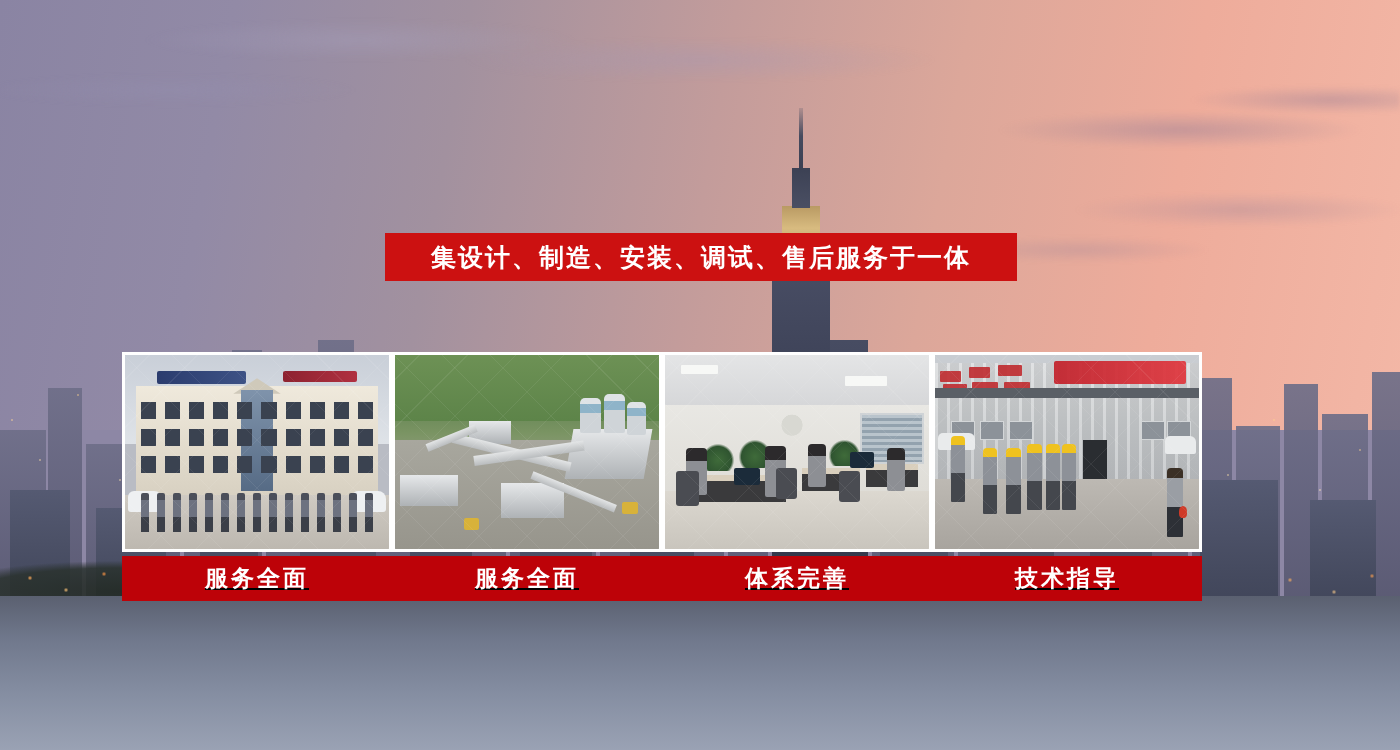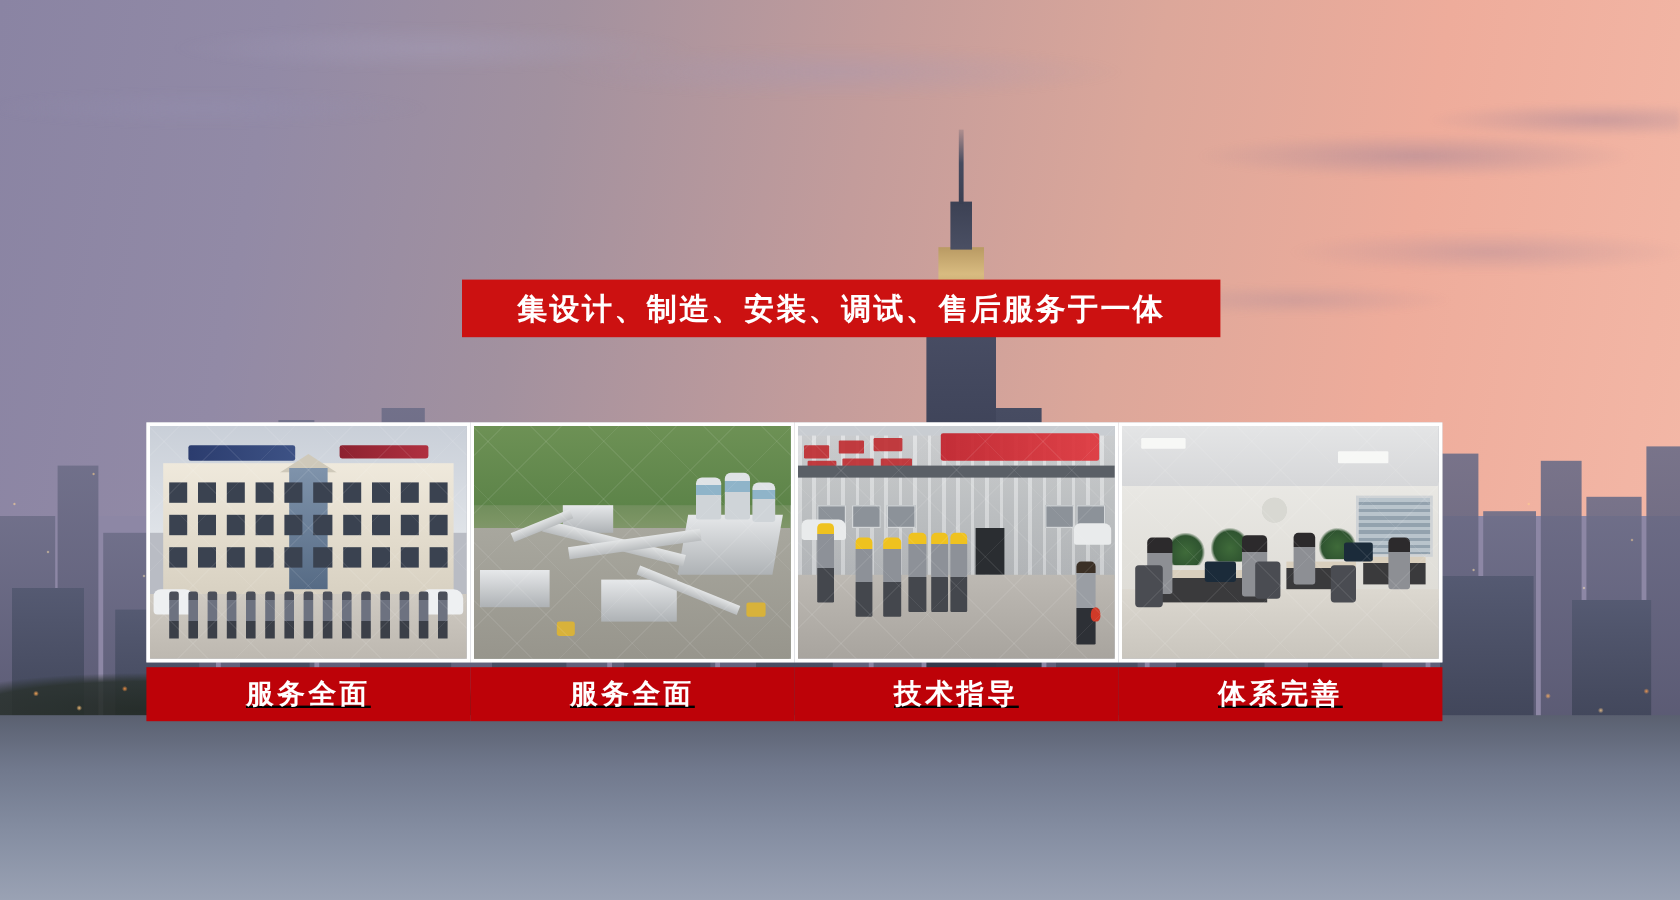--- a/index.html
+++ b/index.html
@@ -386,20 +386,51 @@
           <div class="c2-belt" style="left:22%; top:40%; width:46%; height:5%; transform:rotate(14deg);"></div>
           <div class="c2-belt" style="left:30%; top:52%; width:42%; height:5%; transform:rotate(-8deg);"></div>
           <div class="c2-belt" style="left:52%; top:60%; width:34%; height:4%; transform:rotate(22deg);"></div>
           <div class="c2-belt" style="left:12%; top:46%; width:20%; height:4%; transform:rotate(-22deg);"></div>
           <div class="c2-yellow" style="left:26%; top:84%; width:6%; height:6%;"></div>
           <div class="c2-yellow" style="left:86%; top:76%; width:6%; height:6%;"></div>
         </div>
         <div class="watermark"></div>
       </div>
       <div class="card-caption">服务全面</div>
+    </div>
+
+    <div class="card">
+      <div class="card-photo">
+        <div class="ph">
+          <div class="c3-wall"></div>
+          <div class="c3-ceil"></div>
+          <div class="c3-panel" style="left:6%;  top:5%;  width:14%; height:5%;"></div>
+          <div class="c3-panel" style="left:68%; top:11%; width:16%; height:5%;"></div>
+          <div class="c3-art"></div>
+          <div class="c3-win"></div>
+          <div class="c3-floor"></div>
+          <div class="c3-desk" style="left:12%; top:62%; width:34%; height:14%;"></div>
+          <div class="c3-desk" style="left:52%; top:58%; width:22%; height:12%;"></div>
+          <div class="c3-desk" style="left:76%; top:56%; width:20%; height:12%;"></div>
+          <div class="c3-plant" style="left:14%; top:46%; width:12%; height:14%;"></div>
+          <div class="c3-plant" style="left:28%; top:44%; width:12%; height:14%;"></div>
+          <div class="c3-plant" style="left:62%; top:44%; width:12%; height:13%;"></div>
+          <div class="c3-person" style="left:8%;  top:48%; width:8%;  height:24%;"></div>
+          <div class="c3-person" style="left:38%; top:47%; width:8%;  height:26%;"></div>
+          <div class="c3-person" style="left:54%; top:46%; width:7%;  height:22%;"></div>
+          <div class="c3-person" style="left:84%; top:48%; width:7%;  height:22%;"></div>
+          <div class="c3-chair" style="left:4%;  top:60%; width:9%;  height:18%;"></div>
+          <div class="c3-chair" style="left:42%; top:58%; width:8%;  height:16%;"></div>
+          <div class="c3-chair" style="left:66%; top:60%; width:8%;  height:16%;"></div>
+          <div class="c3-mon" style="left:26%; top:58%; width:10%; height:9%;"></div>
+          <div class="c3-mon" style="left:70%; top:50%; width:9%;  height:8%;"></div>
+        </div>
+        <div class="watermark"></div>
+      </div>
+      <div class="card-caption">体系完善</div>
     </div>
 
     <div class="card">
       <div class="card-photo">
         <div class="ph">
           <div class="c4-sky"></div>
           <div class="c4-wall"></div>
           <div class="c4-ribs"></div>
           <div class="c4-bigsign"></div>
           <div class="c4-smallsign" style="left:2%;  top:8%;  width:8%;  height:6%;"></div>
@@ -425,45 +456,14 @@
           <div class="c4-worker" style="left:42%; top:46%;"></div>
           <div class="c4-worker" style="left:48%; top:46%;"></div>
           <div class="c4-boss"></div>
           <div class="c4-helmet"></div>
         </div>
         <div class="watermark"></div>
       </div>
       <div class="card-caption">技术指导</div>
     </div>
 
-    <div class="card">
-      <div class="card-photo">
-        <div class="ph">
-          <div class="c3-wall"></div>
-          <div class="c3-ceil"></div>
-          <div class="c3-panel" style="left:6%;  top:5%;  width:14%; height:5%;"></div>
-          <div class="c3-panel" style="left:68%; top:11%; width:16%; height:5%;"></div>
-          <div class="c3-art"></div>
-          <div class="c3-win"></div>
-          <div class="c3-floor"></div>
-          <div class="c3-desk" style="left:12%; top:62%; width:34%; height:14%;"></div>
-          <div class="c3-desk" style="left:52%; top:58%; width:22%; height:12%;"></div>
-          <div class="c3-desk" style="left:76%; top:56%; width:20%; height:12%;"></div>
-          <div class="c3-plant" style="left:14%; top:46%; width:12%; height:14%;"></div>
-          <div class="c3-plant" style="left:28%; top:44%; width:12%; height:14%;"></div>
-          <div class="c3-plant" style="left:62%; top:44%; width:12%; height:13%;"></div>
-          <div class="c3-person" style="left:8%;  top:48%; width:8%;  height:24%;"></div>
-          <div class="c3-person" style="left:38%; top:47%; width:8%;  height:26%;"></div>
-          <div class="c3-person" style="left:54%; top:46%; width:7%;  height:22%;"></div>
-          <div class="c3-person" style="left:84%; top:48%; width:7%;  height:22%;"></div>
-          <div class="c3-chair" style="left:4%;  top:60%; width:9%;  height:18%;"></div>
-          <div class="c3-chair" style="left:42%; top:58%; width:8%;  height:16%;"></div>
-          <div class="c3-chair" style="left:66%; top:60%; width:8%;  height:16%;"></div>
-          <div class="c3-mon" style="left:26%; top:58%; width:10%; height:9%;"></div>
-          <div class="c3-mon" style="left:70%; top:50%; width:9%;  height:8%;"></div>
-        </div>
-        <div class="watermark"></div>
-      </div>
-      <div class="card-caption">体系完善</div>
-    </div>
-
   </div>
 </div>
 
 </body></html>

